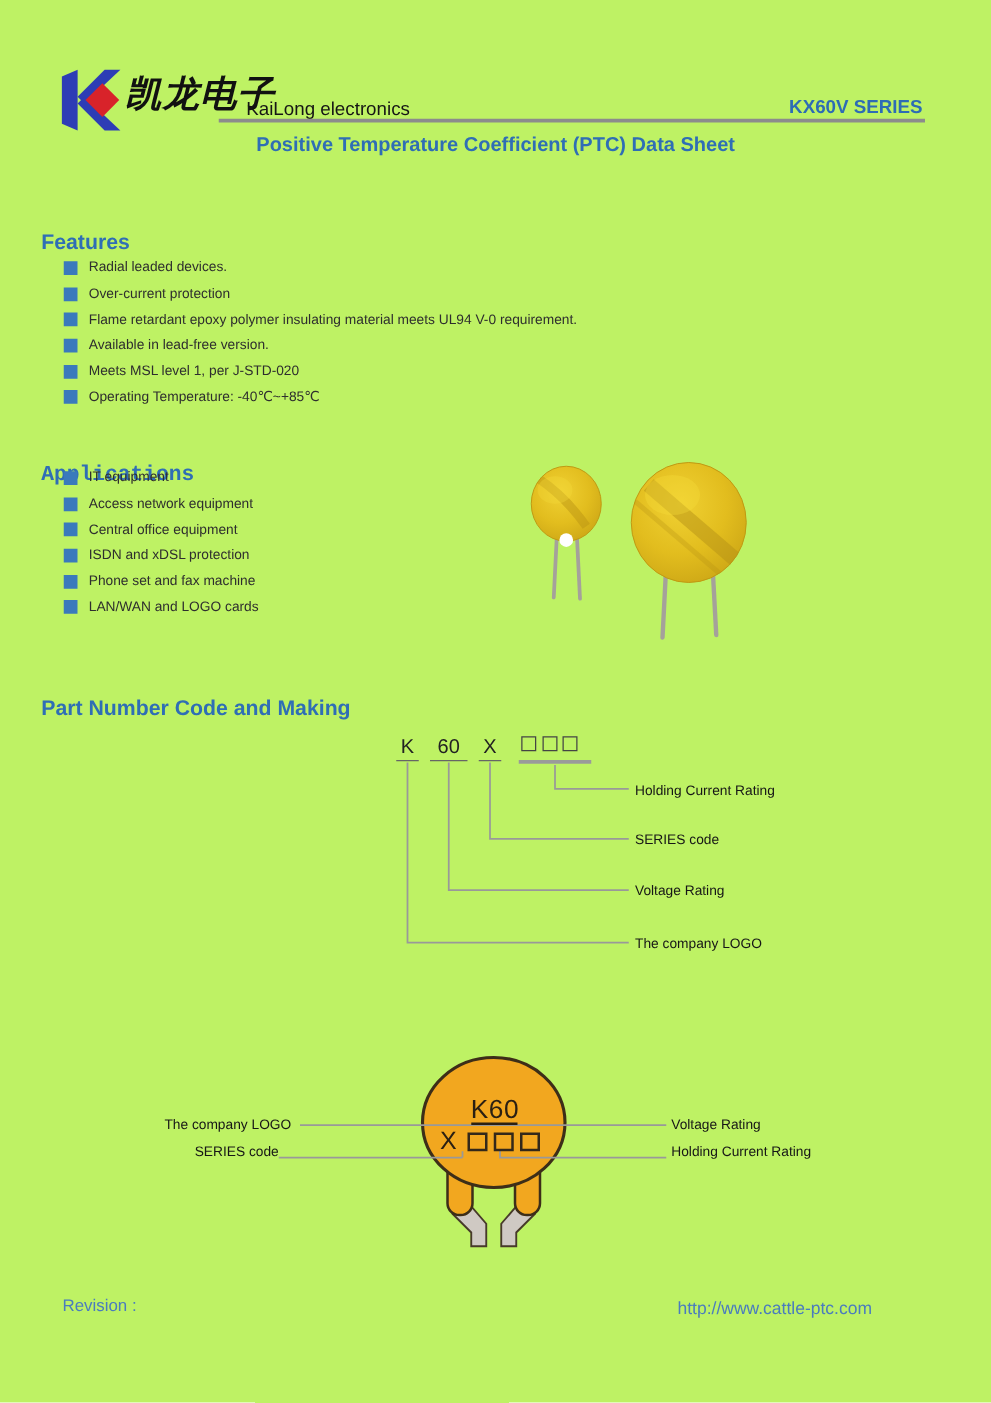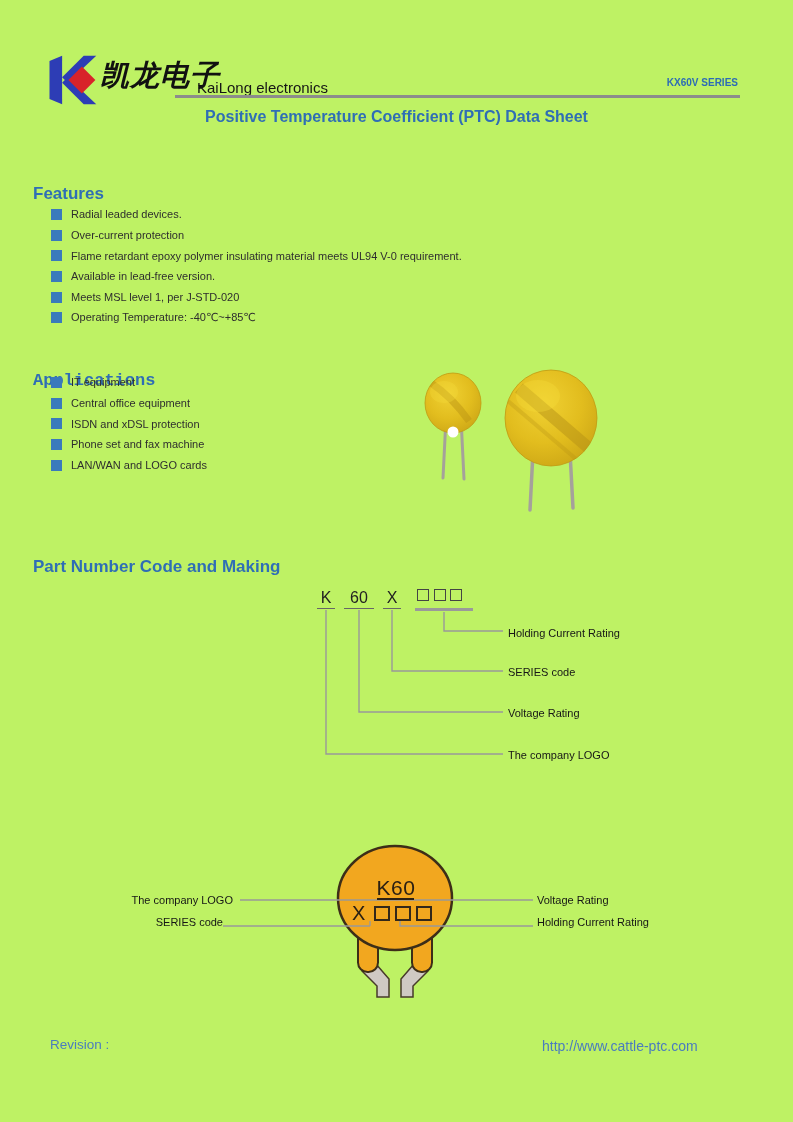--- a/index.html
+++ b/index.html
@@ -8,21 +8,21 @@
   .page { position:relative; width:793px; height:1122px; background:#bef264; margin:0 auto; overflow:hidden; }
 
   
   .overlay-svg { position:absolute; left:0; top:0; width:793px; height:1122px; z-index:1; pointer-events:none; }
 
   
   .logo-mark { position:absolute; left:45px; top:52px; width:54px; height:56px; z-index:2; }
   .logo-cn { position:absolute; left:100px; top:56px; z-index:2; font-family:"DejaVu Serif","Liberation Serif",serif;
              font-weight:bold; font-style:italic; font-size:29px; color:#111; letter-spacing:1px; white-space:nowrap; }
   .company-name { position:absolute; left:197px; top:79px; z-index:2; font-size:15px; color:#151515; white-space:nowrap; }
-  .series-name { position:absolute; right:55px; top:77px; z-index:2; font-size:10px; font-weight:bold; color:#2d6cb5; white-space:nowrap; }
+  .series-name { position:absolute; right:55px; top:77px; z-index:2; font-size:15px; font-weight:bold; color:#2d6cb5; white-space:nowrap; }
   .header-rule { position:absolute; left:175px; top:95px; width:565px; height:3px; background:#8c8c8c; z-index:2; }
 
   .doc-title { position:absolute; left:0; top:108px; width:793px; text-align:center; z-index:2;
                font-size:16px; font-weight:bold; color:#2f6eb5; }
 
   
   .sec-head { position:absolute; left:33px; z-index:2; font-size:17px; font-weight:bold; color:#2f6eb5; }
 
   
   .blist { position:absolute; left:51px; z-index:2; list-style:none; }
@@ -156,20 +156,24 @@
   </ul>
 
   <div class="sec-head" style="top:371px;font-family:Liberation Mono, monospace;">Applications</div>
   <ul class="blist" style="top:372px;">
     <li>
         <span class="bullet"></span>
         <span>IT equipment</span>
       </li>
     <li>
         <span class="bullet"></span>
+        <span>Access network equipment</span>
+      </li>
+    <li>
+        <span class="bullet"></span>
         <span>Central office equipment</span>
       </li>
     <li>
         <span class="bullet"></span>
         <span>ISDN and xDSL protection</span>
       </li>
     <li>
         <span class="bullet"></span>
         <span>Phone set and fax machine</span>
       </li>

